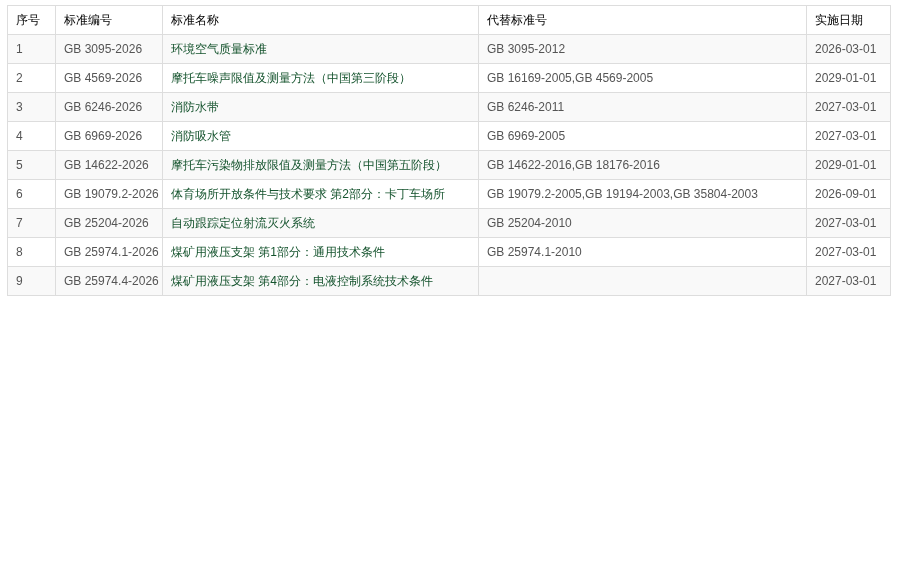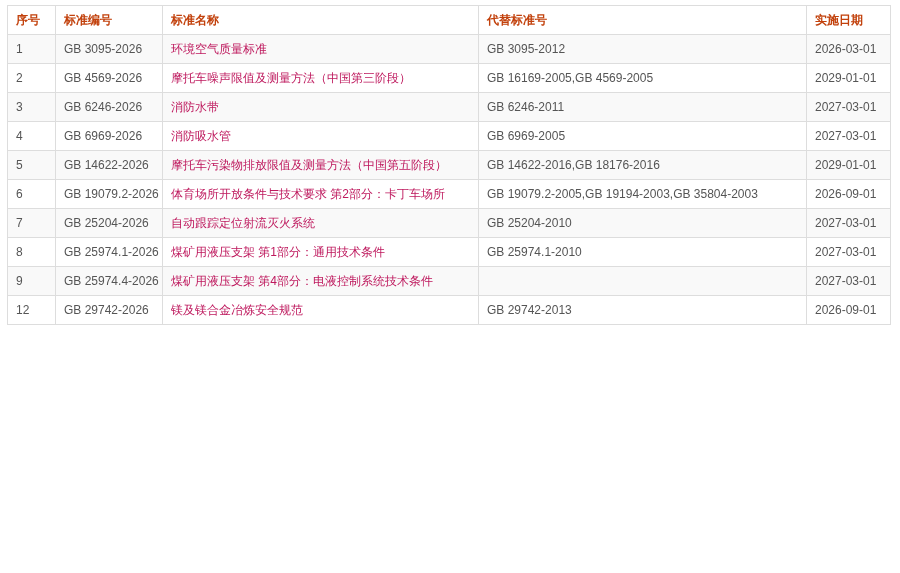--- a/index.html
+++ b/index.html
@@ -27,31 +27,31 @@
     border: 1px solid #dddddd;
     padding: 6px 8px;
     line-height: 16px;
     text-align: left;
     vertical-align: middle;
     overflow: hidden;
     white-space: nowrap;
   }
   table.standards thead th {
     background: #ffffff;
-    color: #c2410c;
-    font-weight: bold;
+    color: #000000;
+    font-weight: normal;
   }
   table.standards tbody tr:nth-child(odd) td {
     background: #f9f9f9;
   }
   table.standards tbody tr:nth-child(even) td {
     background: #ffffff;
   }
   a.std-link {
-    color: #be185d;
+    color: #14532d;
     text-decoration: none;
     cursor: pointer;
   }
   col.c-seq      { width: 48px; }
   col.c-code     { width: 107px; }
   col.c-name     { width: 316px; }
   col.c-replaced { width: 328px; }
   col.c-date     { width: 84px; }
 </style>
 </head>
@@ -132,22 +132,15 @@
           <td>GB 25974.1-2010</td>
           <td>2027-03-01</td>
         </tr>
         <tr>
           <td>9</td>
           <td>GB 25974.4-2026</td>
           <td><a class="std-link">煤矿用液压支架 第4部分：电液控制系统技术条件</a></td>
           <td></td>
           <td>2027-03-01</td>
         </tr>
-        <tr>
-          <td>12</td>
-          <td>GB 29742-2026</td>
-          <td><a class="std-link">镁及镁合金冶炼安全规范</a></td>
-          <td>GB 29742-2013</td>
-          <td>2026-09-01</td>
-        </tr>
       </tbody>
   </table>
 </div>
 
 </body></html>

